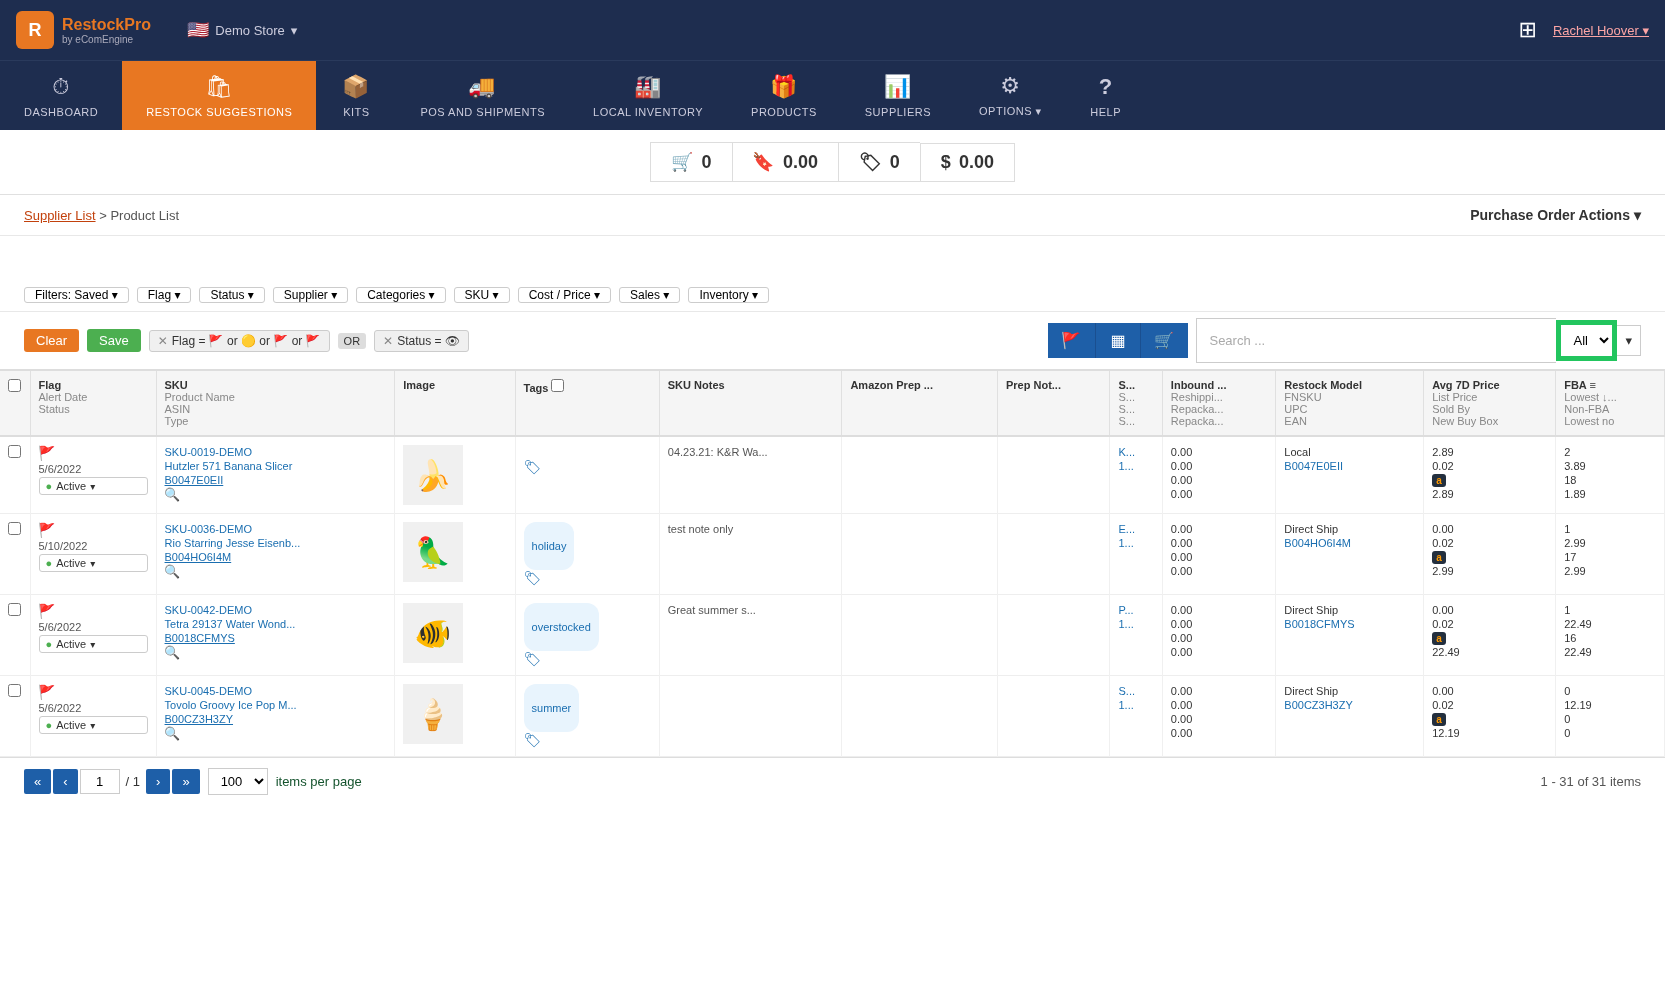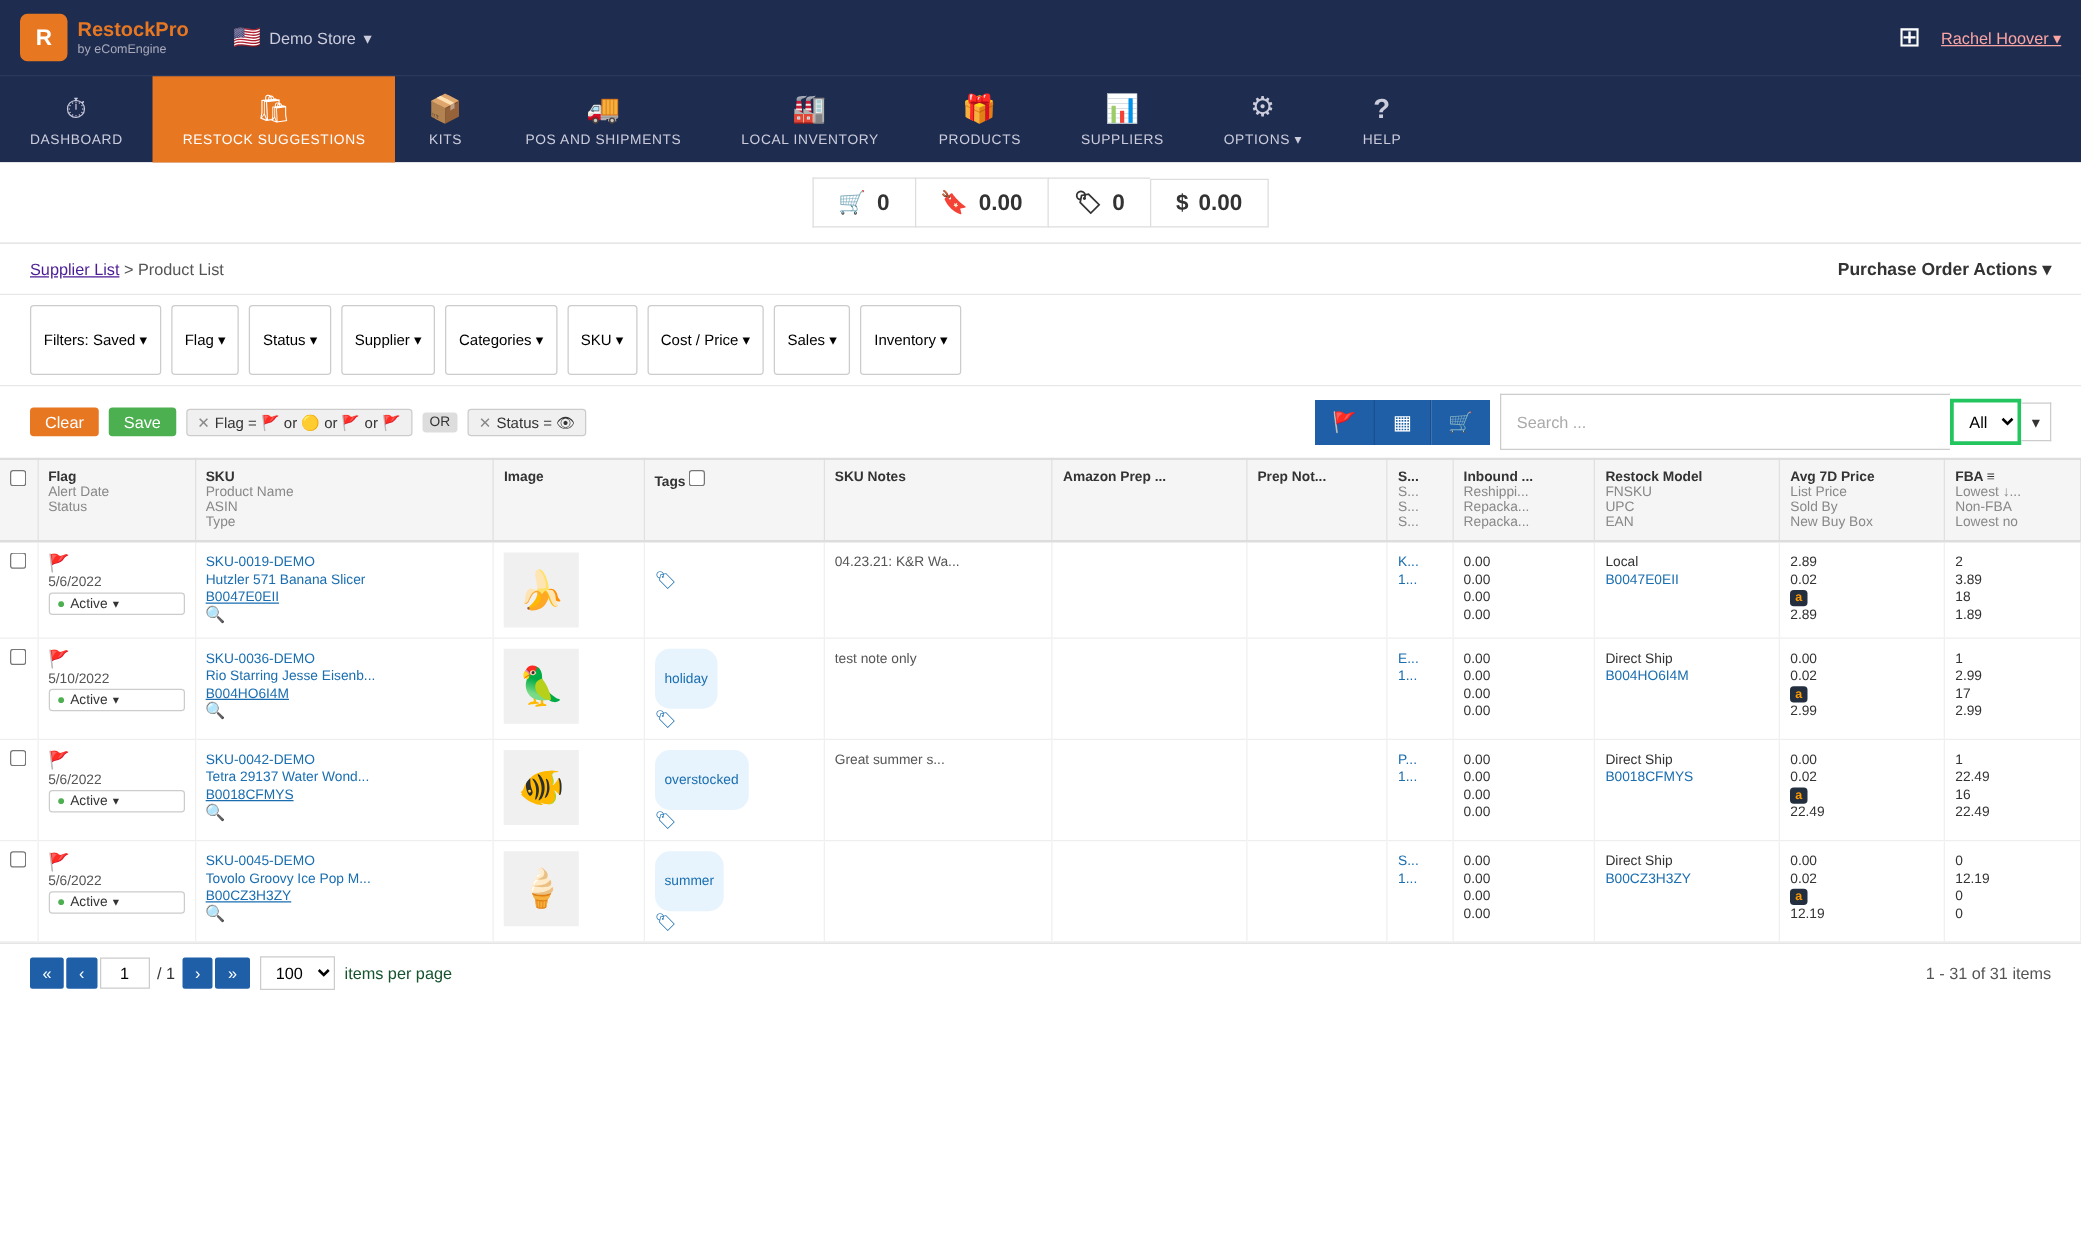--- a/index.html
+++ b/index.html
@@ -80,22 +80,22 @@
     }
 
     
     .filters-bar {
       display: flex; align-items: center; gap: 8px;
       padding: 8px 24px; border-top: 1px solid #e8e8e8; border-bottom: 1px solid #e8e8e8;
       flex-wrap: wrap;
     }
     .filter-btn {
       background: white; border: 1px solid #ccc; border-radius: 3px;
-      padding: 20px 10px; font-size: 12px; cursor: pointer;
-      display: flex; align-items: center; gap: 4px;
+      padding: 0 10px; font-size: 12px; cursor: pointer;
+      display: flex; align-items: center; gap: 4px; margin-top: 43px;
     }
     .clear-btn {
       background: #e87722; color: white; border: none;
       border-radius: 3px; padding: 4px 12px; cursor: pointer; font-size: 13px;
     }
     .save-btn {
       background: #4caf50; color: white; border: none;
       border-radius: 3px; padding: 4px 12px; cursor: pointer; font-size: 13px;
     }
     .filter-tag {
@@ -114,21 +114,21 @@
     }
     .view-btn:not(:last-child) { border-right: 1px solid #1a4f90; }
     .search-area { display: flex; align-items: center; gap: 0; }
     .search-input {
       border: 1px solid #ccc; border-right: none;
       padding: 14px 12px; width: 360px; font-size: 13px;
       outline: none;
     }
     .search-input::placeholder { color: #aaa; }
     .search-select {
-      border: 3px solid #22c55e; padding: 7px 8px; font-size: 13px;
+      border: 5px solid #22c55e; padding: 7px 8px; font-size: 13px;
       background: white; cursor: pointer; outline: none;
     }
     .search-dropdown {
       border: 1px solid #ccc; border-left: none;
       padding: 7px 8px; background: white; cursor: pointer;
     }
 
     
     .table-container { overflow-x: auto; padding: 0 0 0 0; }
     table { width: 100%; border-collapse: collapse; font-size: 12px; }
@@ -275,21 +275,21 @@
       <span>0</span>
     </div>
     <div class="summary-item">
       <span>$</span>
       <span>0.00</span>
     </div>
   </div>
 
   <div class="breadcrumb-bar">
     <div class="breadcrumb">
-      <a href="#" style="color:#4c1d95;">Supplier List</a>
+      <a href="#" style="color:#c2410c;">Supplier List</a>
       <span> &gt; </span>
       <span>Product List</span>
     </div>
     <button class="po-actions-btn">
       <span>Purchase Order Actions</span>
       <span>▾</span>
     </button>
   </div>
 
   <div class="filters-bar">

